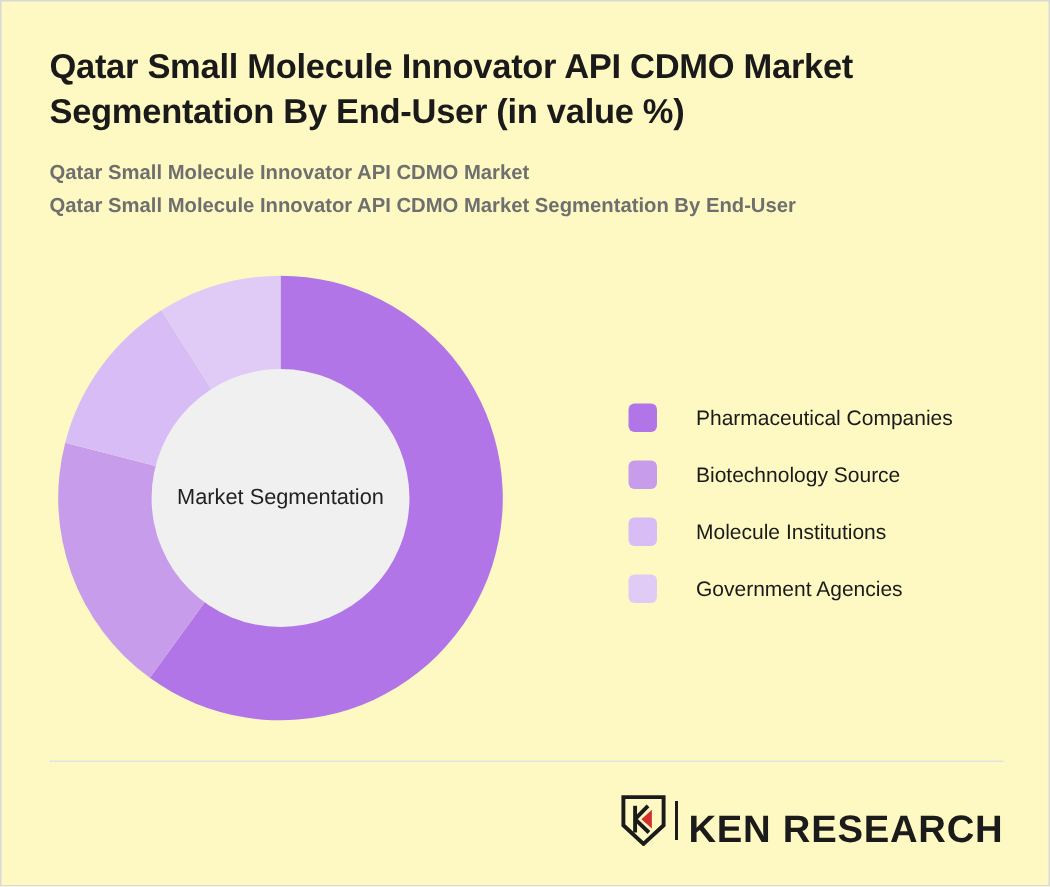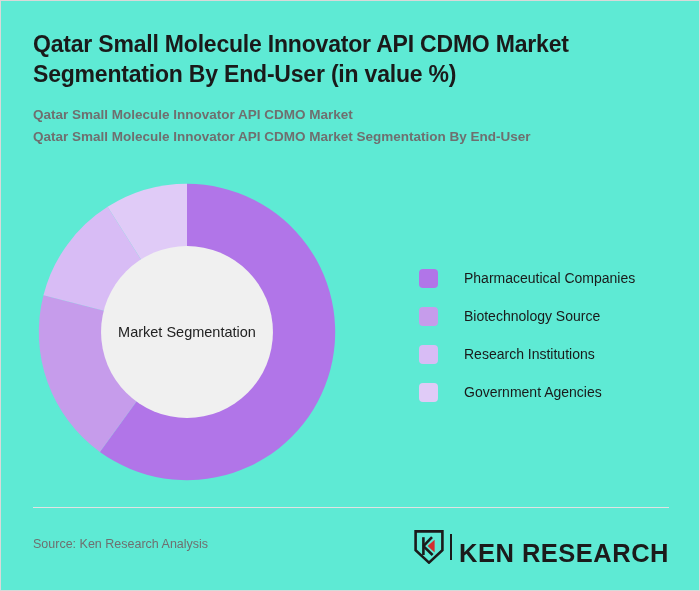--- a/index.html
+++ b/index.html
@@ -8,21 +8,21 @@
     background: #ffffff;
   }
   body {
     font-family: "Liberation Sans", sans-serif;
   }
   #page {
     position: relative;
     width: 700px;
     height: 591px;
     box-sizing: border-box;
-    background: #5eead4;
+    background: #fef9c3;
     border: 1px solid #d9d9d9;
     overflow: hidden;
     padding-left: 40px;
   }
   .header {
     position: absolute;
     left: 32px;
     top: 28px;
     width: 628px;
   }
@@ -173,34 +173,33 @@
         <div class="legend-row">
           <span class="legend-swatch" style="background: rgb(177, 117, 232);"></span>
           <span class="legend-label">Pharmaceutical Companies</span>
         </div>
         <div class="legend-row">
           <span class="legend-swatch" style="background: rgb(198, 156, 235);"></span>
           <span class="legend-label">Biotechnology Source</span>
         </div>
         <div class="legend-row">
           <span class="legend-swatch" style="background: rgb(216, 188, 245);"></span>
-          <span class="legend-label">Research Institutions</span>
+          <span class="legend-label">Molecule Institutions</span>
         </div>
         <div class="legend-row">
           <span class="legend-swatch" style="background: rgb(224, 203, 247);"></span>
           <span class="legend-label">Government Agencies</span>
         </div>
       </div>
 
   </div>
 
   <div class="divider"></div>
 
   <div class="footer">
-    <div class="source-text">Source: Ken Research Analysis</div>
     <div class="logo">
       <svg class="logo-mark" viewBox="0 0 30 34">
         <path d="M1.6 1.4 H28.4 V20.2 L15 32.6 L1.6 20.2 Z" fill="none" stroke="#1b1b1b" stroke-width="2.6"></path>
         <path d="M9.4 7.2 V25.0" fill="none" stroke="#1b1b1b" stroke-width="2.6"></path>
         <path d="M9.4 16.1 L18.0 7.2" fill="none" stroke="#1b1b1b" stroke-width="2.6"></path>
         <path d="M9.4 16.1 L18.6 25.0" fill="none" stroke="#1b1b1b" stroke-width="2.6"></path>
         <path d="M20.6 9.8 L20.6 22.4 L13.6 16.1 Z" fill="#d32f2f"></path>
       </svg>
       <div class="logo-bar"></div>
       <div class="logo-text">KEN RESEARCH</div>

